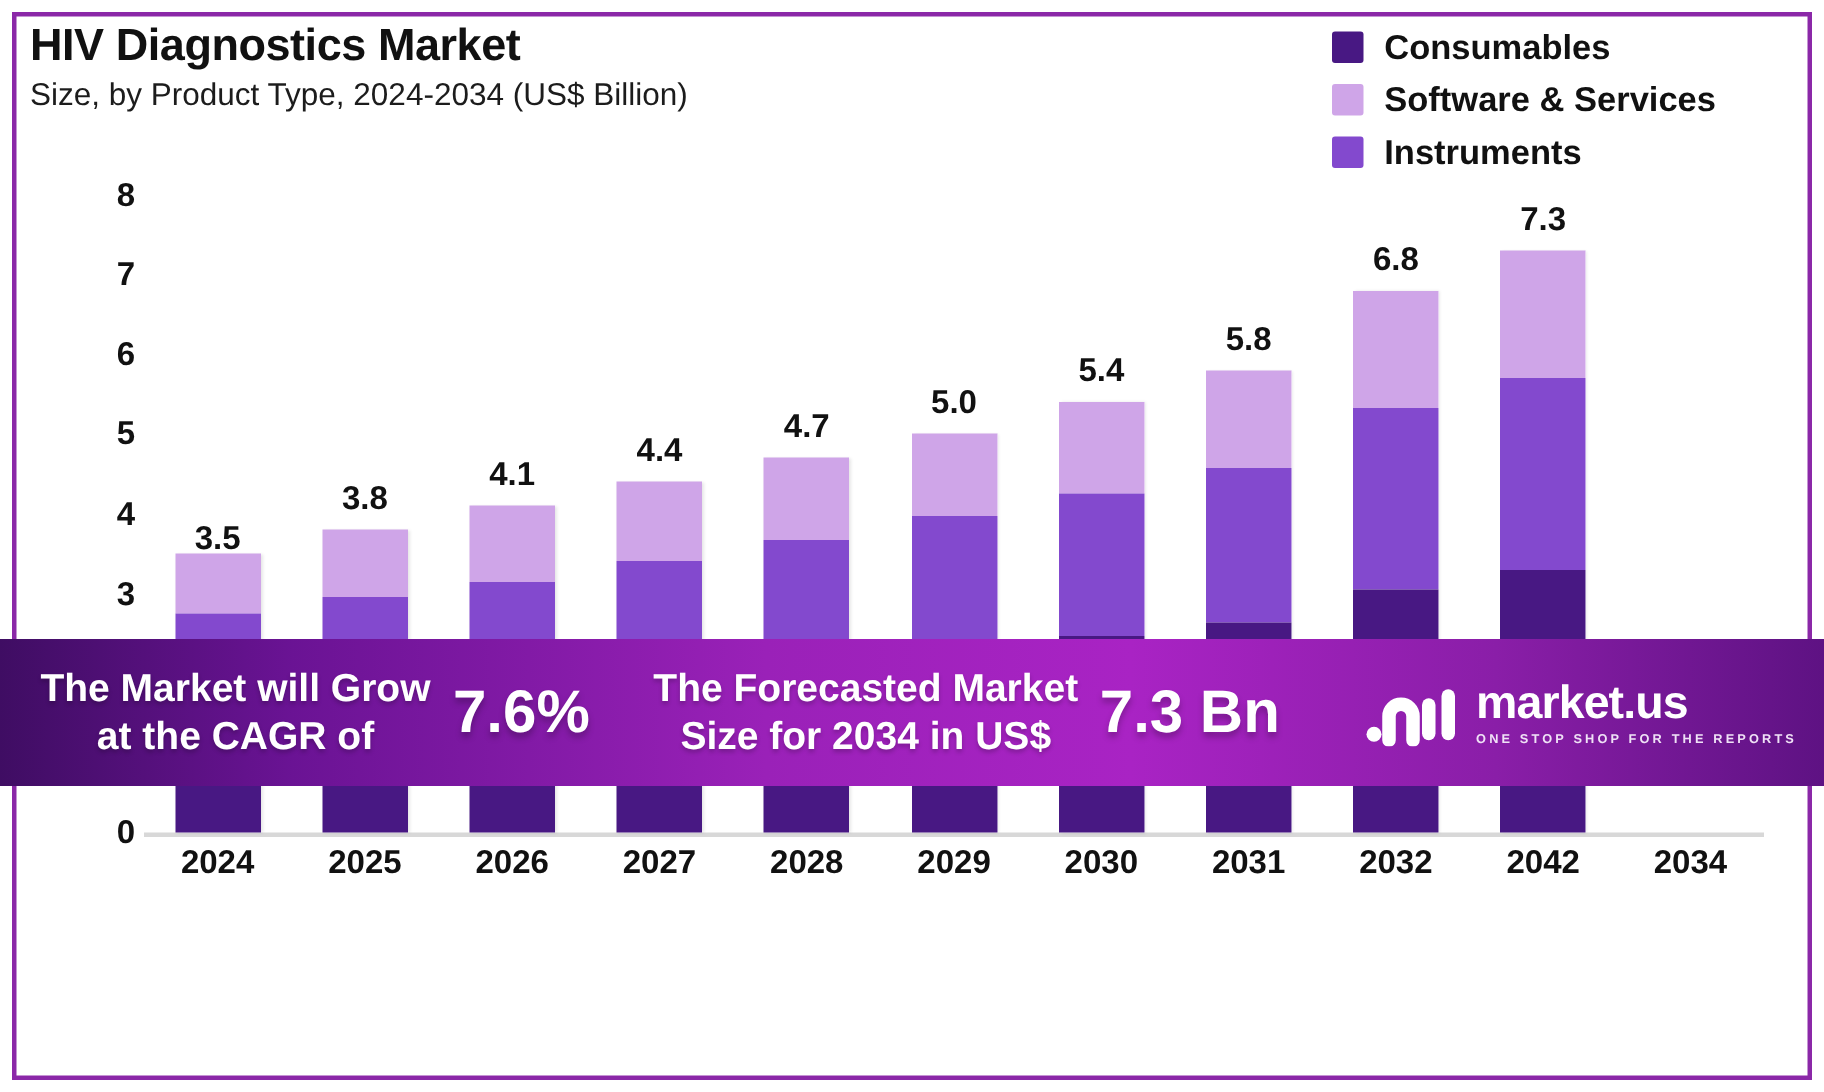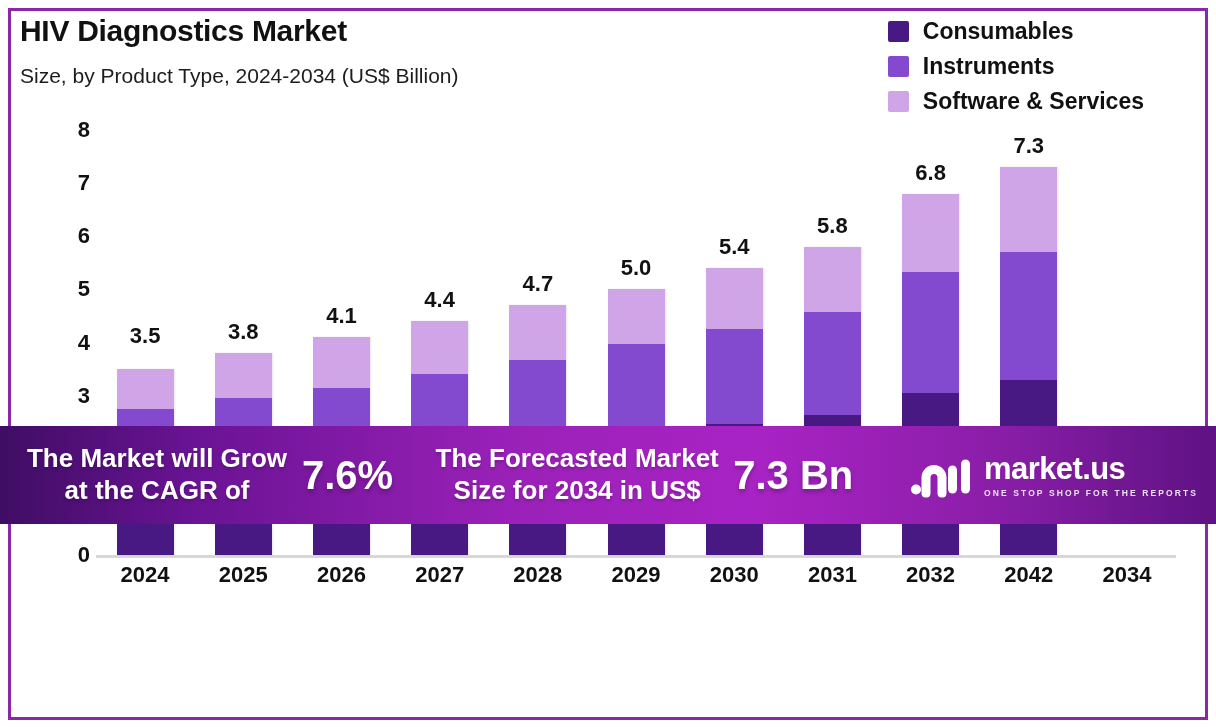--- a/index.html
+++ b/index.html
@@ -25,21 +25,21 @@
   }
 
   
   .header { position: absolute; left: 20px; top: 14px; }
   .chart-title {
     font-size: 30px; font-weight: bold; color: #111111;
     letter-spacing: -0.3px; white-space: nowrap;
   }
   .chart-subtitle {
     font-size: 21px; font-weight: normal; color: #1c1c1c;
-    margin-top: 16px; white-space: nowrap;
+    margin-top: 4px; white-space: nowrap;
   }
 
   
   .legend {
     position: absolute; right: 72px; top: 18px;
     display: flex; flex-direction: column; align-items: flex-start;
     gap: 8px;
   }
   .legend-item { display: flex; align-items: center; gap: 14px; padding-left: 33px; }
   .legend-swatch {
@@ -145,26 +145,26 @@
     <div class="chart-title">HIV Diagnostics Market</div>
     <div class="chart-subtitle">Size, by Product Type, 2024-2034 (US$ Billion)</div>
   </div>
 
   <div class="legend" id="legend">
       <div class="legend-item">
         <span class="legend-swatch" style="background: rgb(72, 24, 131);"></span>
         <span class="legend-label">Consumables</span>
       </div>
       <div class="legend-item">
+        <span class="legend-swatch" style="background: rgb(207, 165, 232);"></span>
+        <span class="legend-label">Software &amp; Services</span>
+      </div>
+      <div class="legend-item">
         <span class="legend-swatch" style="background: rgb(131, 73, 206);"></span>
         <span class="legend-label">Instruments</span>
-      </div>
-      <div class="legend-item">
-        <span class="legend-swatch" style="background: rgb(207, 165, 232);"></span>
-        <span class="legend-label">Software &amp; Services</span>
       </div>
     </div>
 
   <div class="plot">
     <div class="y-axis" id="y-axis">
         <div class="y-tick" style="top: 425px;">0</div>
         <div class="y-tick" style="top: 371.875px;">1</div>
         <div class="y-tick" style="top: 318.75px;">2</div>
         <div class="y-tick" style="top: 265.625px;">3</div>
         <div class="y-tick" style="top: 212.5px;">4</div>
@@ -174,21 +174,21 @@
         <div class="y-tick" style="top: 0px;">8</div>
       </div>
     <div class="baseline"></div>
     <div class="bars" id="bars">
         <div class="bar-group">
           <div class="bar-stack">
             <div class="seg" style="height: 39.8438px; background: rgb(207, 165, 232);"></div>
             <div class="seg" style="height: 63.75px; background: rgb(131, 73, 206);"></div>
             <div class="seg" style="height: 82.3438px; background: rgb(72, 24, 131);"></div>
           </div>
-          <div class="bar-total" style="bottom: 206px; margin-top: 26px;">3.5</div>
+          <div class="bar-total" style="bottom: 183px; margin-top: 26px;">3.5</div>
         </div>
         <div class="bar-group">
           <div class="bar-stack">
             <div class="seg" style="height: 45.1562px; background: rgb(207, 165, 232);"></div>
             <div class="seg" style="height: 66.4062px; background: rgb(131, 73, 206);"></div>
             <div class="seg" style="height: 90.3125px; background: rgb(72, 24, 131);"></div>
           </div>
           <div class="bar-total" style="bottom: 209.875px;">3.8</div>
         </div>
         <div class="bar-group">

